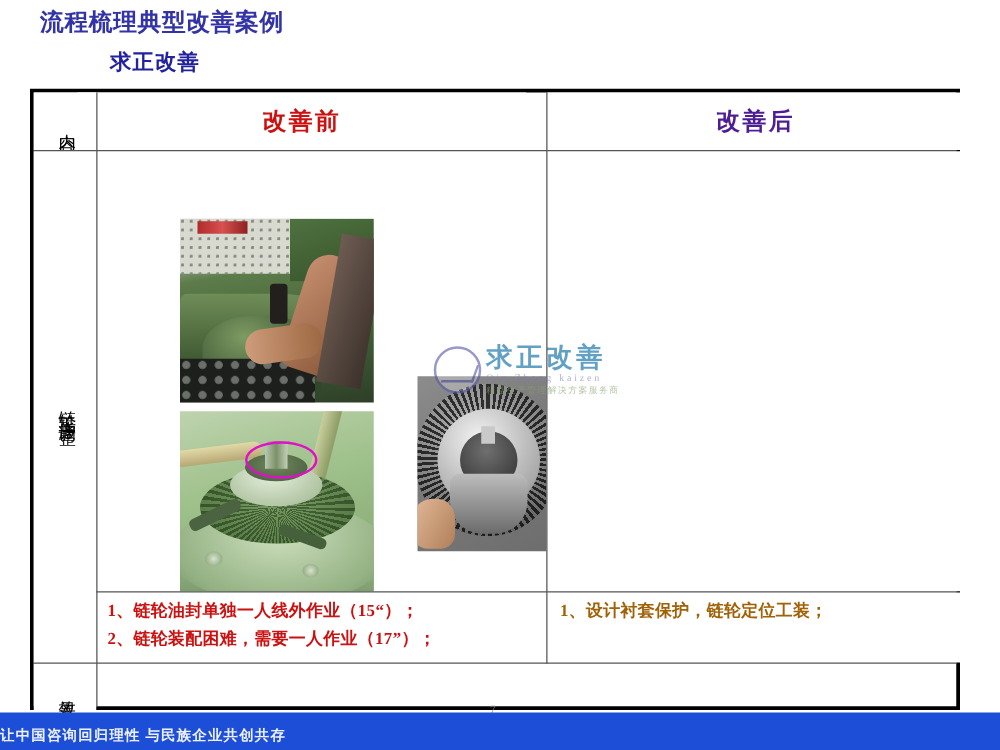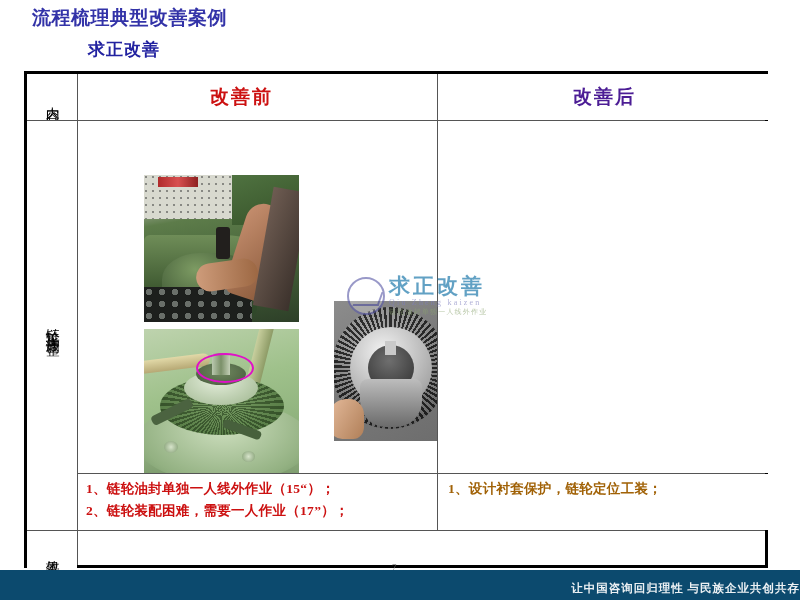--- a/index.html
+++ b/index.html
@@ -90,22 +90,22 @@
   #eff-value {
     left:51px; top:457px; width:693px; height:40px;
     display:flex; align-items:center; justify-content:center;
     font-size:16px; font-weight:bold; color:#111;
     letter-spacing:1px;
   }
 
   
   #footer {
     position:absolute; left:0; bottom:0; width:800px; height:30px;
-    background:#0c4a6e;
-    display:flex; align-items:center; justify-content:flex-end;
+    background:#1d4ed8;
+    display:flex; align-items:center; justify-content:flex-start;
   }
   #footer-inner {
     font-size:11.5px; font-weight:bold; color:#ffffff;
     letter-spacing:1px; opacity:.92;
     transform: translateY(3px);
   }
   #slide-num {
     position:absolute; left:392px; bottom:28px;
     font-size:9px; color:#888;
   }
@@ -308,21 +308,21 @@
     <div class="hline" style="left:0; top:46px; width:738px;"></div>
     <div class="hline" style="left:50px; top:399px; width:688px;"></div>
     <div class="hline" style="left:0; top:456px; width:738px;"></div>
   </div>
 
   <div id="watermark">
     <div id="wm-mark"></div>
     <div id="wm-text">
       <span id="wm-cn">求正改善</span>
       <span id="wm-en">Qiu Zheng kaizen</span>
-      <span id="wm-sub">链轮油封单独一人线外作业</span>
+      <span id="wm-sub">精益生产管理解决方案服务商</span>
     </div>
   </div>
 
   <div id="slide-num">7</div>
 
   <div id="footer">
     <span id="footer-inner">让中国咨询回归理性 与民族企业共创共存</span>
   </div>
 
 </div>

